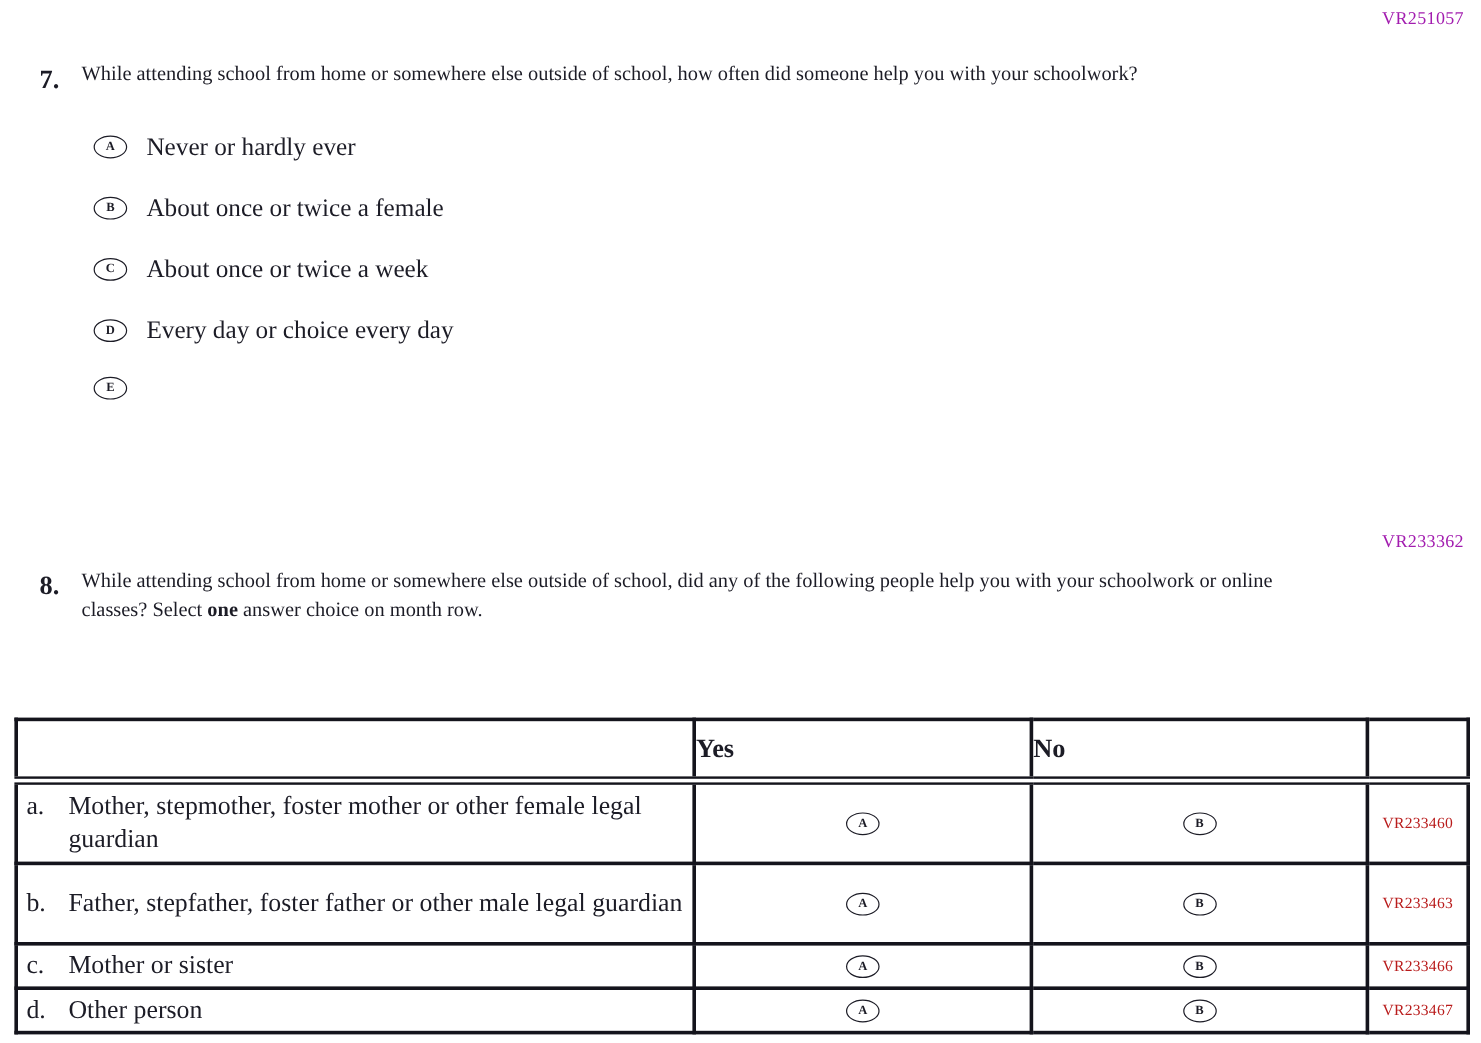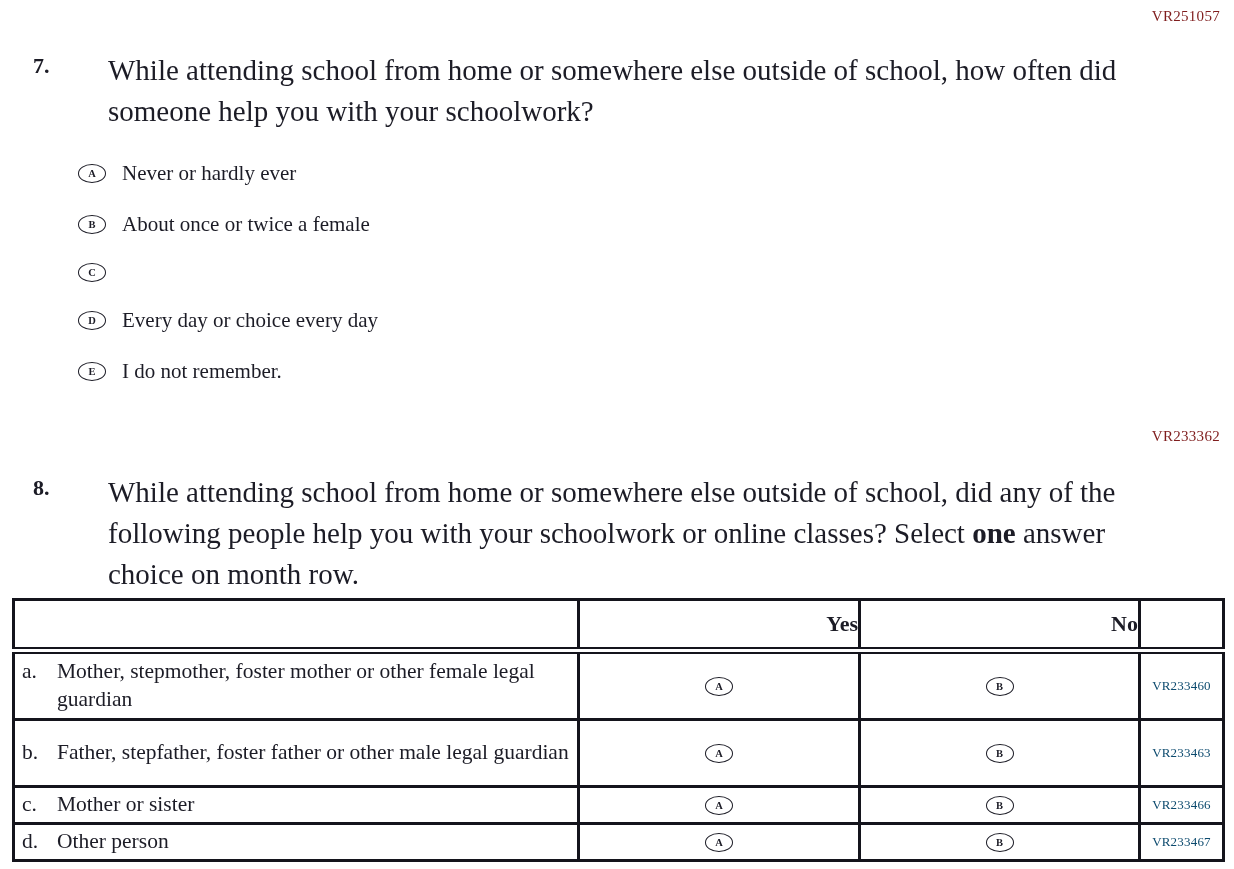--- a/index.html
+++ b/index.html
@@ -10,46 +10,45 @@
     font-family: "Liberation Serif", serif;
     color: #1c1c26;
     position: relative;
     overflow: hidden;
   }
 
   .code {
     position: absolute;
     right: 14px;
     font-size: 15px;
-    color: #7f1d1d;
+    color: #a21caf;
     letter-spacing: 0.3px;
   }
   #code-top { top: 8px; }
-  #code-q8 { top: 428px; }
+  #code-q8 { top: 444px; }
 
   .question {
     position: absolute;
     left: 33px;
   }
   #q7 { top: 50px; }
   #q8 { top: 472px; }
 
   .q-row { display: flex; }
   .q-num {
     flex: none;
     width: 35px;
     font-size: 22px;
     font-weight: bold;
     line-height: 1.42;
   }
   .q-text {
-    font-size: 29px;
+    font-size: 17px;
     line-height: 1.42;
     max-width: 1022px;
-    margin-left: 40px;
   }
   .bold-inline { font-weight: bold; text-align: right; }
 
   .options { margin: 29px 0 0 45px; }
   .option {
     display: flex;
     align-items: center;
     margin-bottom: 26px;
   }
   .bubble {
@@ -80,41 +79,41 @@
   }
   #q8-table th, #q8-table td {
     border: 3px solid #14141c;
     padding: 0;
   }
   #q8-table thead th {
     height: 46px;
     font-size: 22px;
     font-weight: bold;
     border-bottom: 7px double #14141c;
-    text-align: right;
+    text-align: left;
   }
   .row-tall td { height: 64px; }
   .row-short td { height: 30px; }
 
   .item-cell { vertical-align: middle; }
   .item-inner {
     display: flex;
     font-size: 21.5px;
     line-height: 1.3;
     padding: 3px 4px 3px 0;
   }
   .item-letter { flex: none; width: 35px; padding-left: 7px; }
   .item-label { flex: 1; }
 
   .bubble-cell { text-align: center; vertical-align: middle; }
   .bubble-cell .bubble { margin: 0 auto; }
 
   .code-cell {
     font-size: 13px;
-    color: #0c4a6e;
+    color: #b91c1c;
     text-align: center;
     vertical-align: middle;
     letter-spacing: 0.2px;
   }
 </style>
 </head>
 <body>
 
 <div id="code-top" class="code">VR251057</div>
 
@@ -133,32 +132,32 @@
     <div class="option">
       <span class="bubble">
           <span>B</span>
         </span>
       <span class="option-label">About once or twice a female</span>
     </div>
     <div class="option">
       <span class="bubble">
           <span>C</span>
         </span>
+      <span class="option-label">About once or twice a week</span>
     </div>
     <div class="option">
       <span class="bubble">
           <span>D</span>
         </span>
       <span class="option-label">Every day or choice every day</span>
     </div>
     <div class="option">
       <span class="bubble">
           <span>E</span>
         </span>
-      <span class="option-label">I do not remember.</span>
     </div>
   </div>
 </div>
 
 <div id="code-q8" class="code">VR233362</div>
 
 <div id="q8" class="question">
   <div class="q-row">
     <div class="q-num">8.</div>
     <div class="q-text"><span>While attending school from home or somewhere else outside of school, did any of the following people help you with your schoolwork or online classes? Select </span><span class="bold-inline">one</span><span> answer choice on month row.</span></div>

